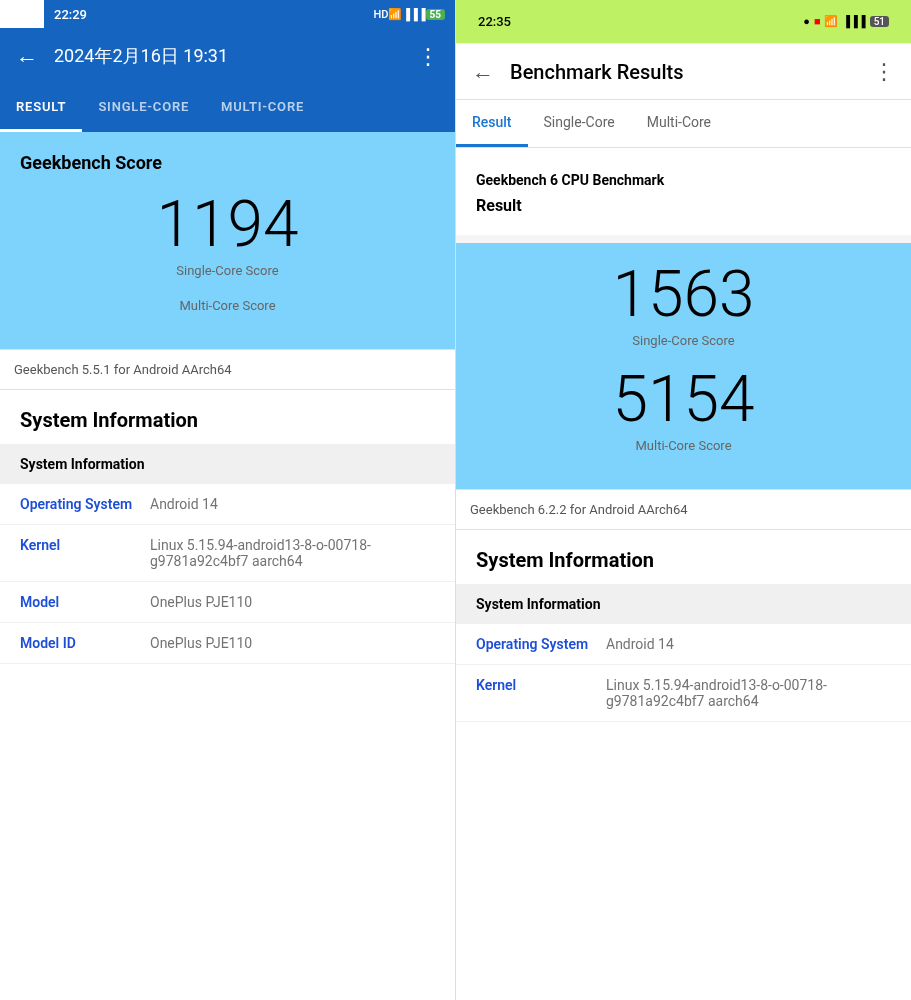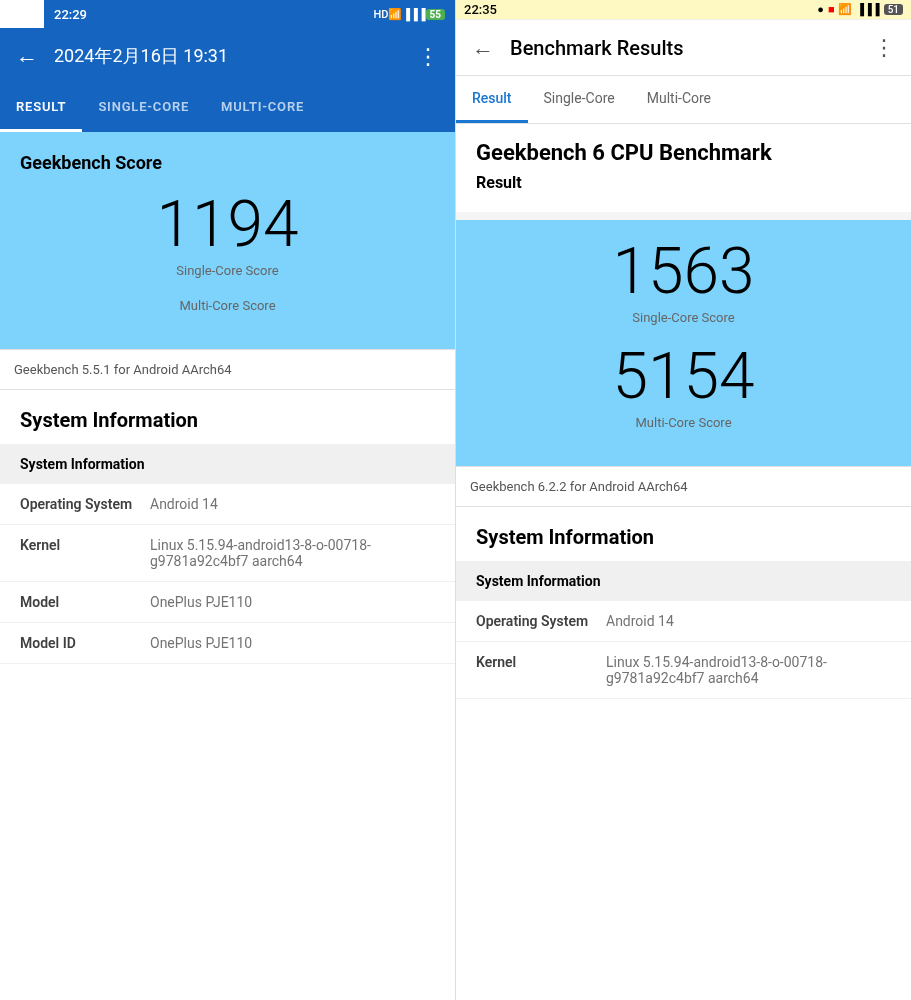--- a/index.html
+++ b/index.html
@@ -171,21 +171,21 @@
       display: flex;
       padding: 12px 20px;
       border-bottom: 1px solid #f0f0f0;
       background: #fff;
     }
 
     .sys-info-key {
       width: 130px;
       font-size: 14px;
       font-weight: 600;
-      color: #404040;
+      color: #1d4ed8;
       flex-shrink: 0;
     }
 
     .sys-info-val {
       font-size: 14px;
       color: #737373;
       flex: 1;
     }
 
     
@@ -193,25 +193,25 @@
       width: 456px;
       height: 1000px;
       background: #fff;
       display: flex;
       flex-direction: column;
       overflow: hidden;
       border-left: 1px solid #ddd;
     }
 
     .status-bar-right-panel {
-      height: 20px;
-      background: #fef9c3;
-      display: flex;
-      align-items: center;
-      padding: 0 8px;
+      height: 44px;
+      background: #bef264;
+      display: flex;
+      align-items: center;
+      padding: 0 22px;
       color: #000;
       font-size: 13px;
       font-weight: 500;
       border-bottom: 1px solid #f0f0f0;
     }
 
     .status-icons {
       display: flex;
       align-items: center;
       gap: 4px;
@@ -276,23 +276,24 @@
     }
 
     .content-area-right {
       flex: 1;
       overflow-y: auto;
       background: #fff;
     }
 
     .result-header {
       padding: 16px 20px 8px 20px;
-      font-size: 22px;
+      font-size: 14px;
       font-weight: 700;
       color: #000;
+      margin-top: 8px;
     }
 
     .gray-divider {
       height: 8px;
       background: #f5f5f5;
     }
   </style>
 </head>
 <body>
 

